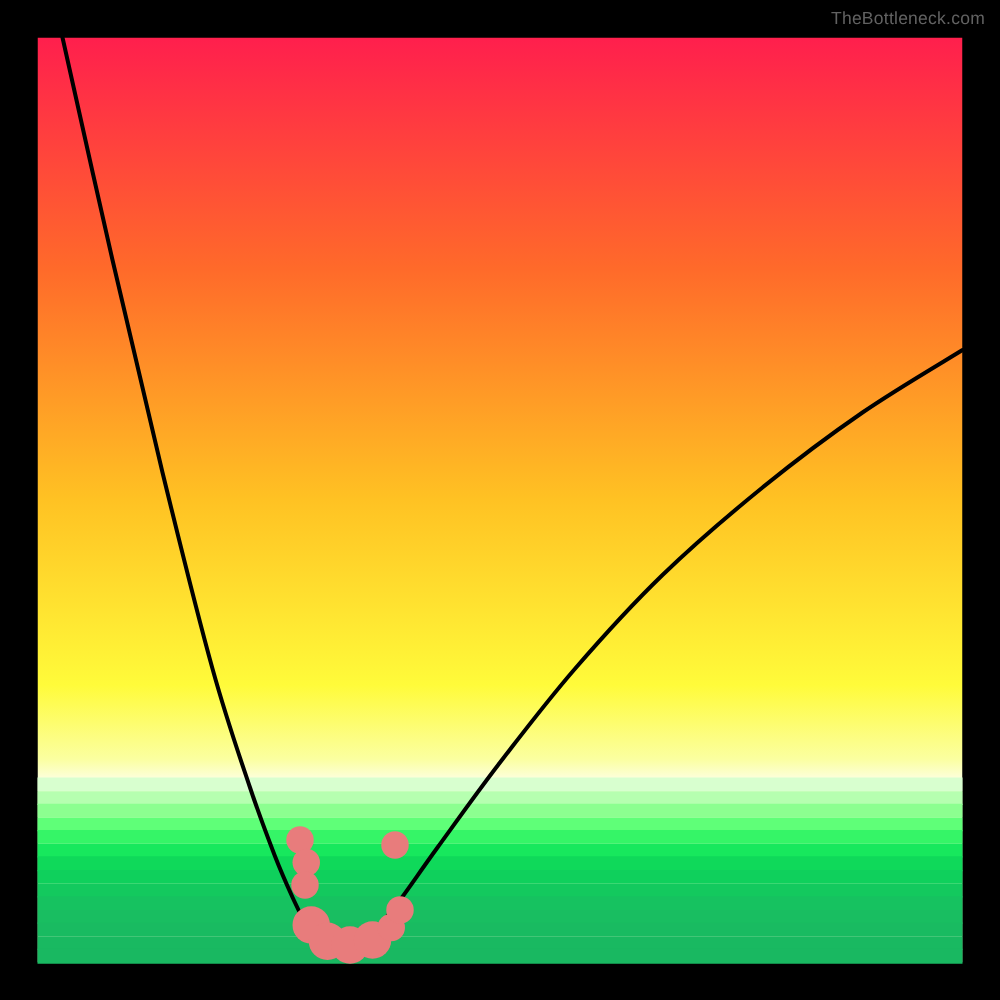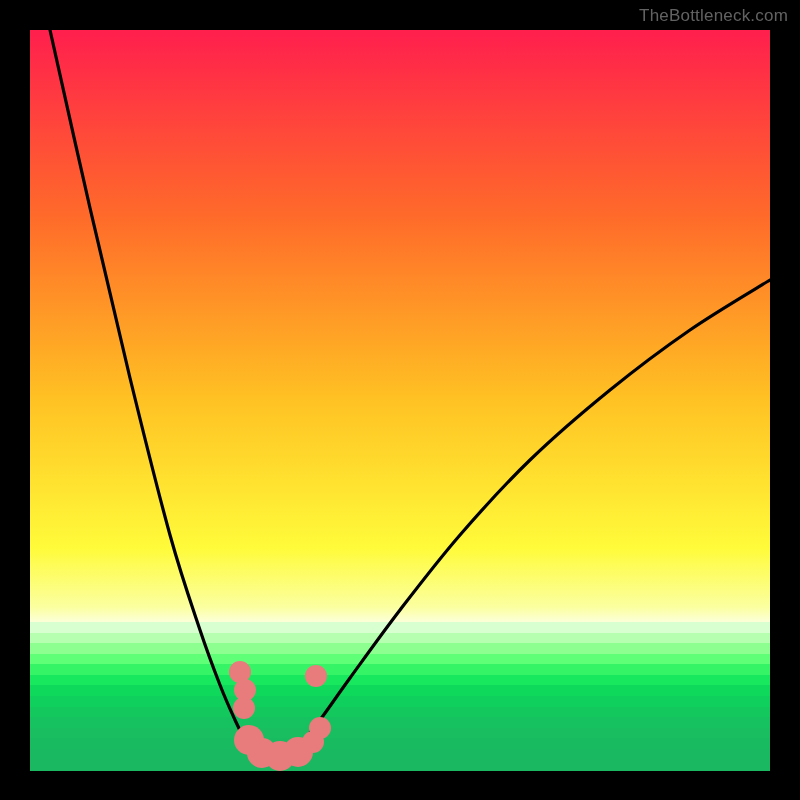--- a/index.html
+++ b/index.html
@@ -24,21 +24,21 @@
     left: 0;
     top: 0;
     width: 100%;
     height: 100%;
   }
   .watermark {
     position: absolute;
     top: 6px;
     right: 12px;
     color: #626262;
-    font-size: 17px;
+    font-size: 14px;
     font-weight: 500;
     letter-spacing: 0.2px;
   }
   svg.curves {
     position: absolute;
     left: 0;
     top: 0;
     width: 100%;
     height: 100%;
     overflow: visible;

